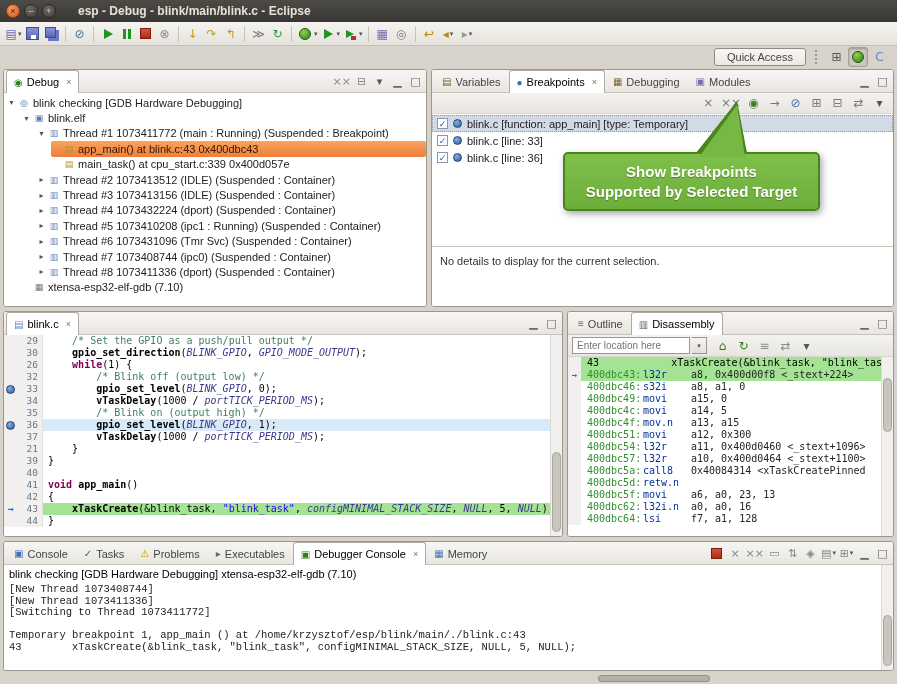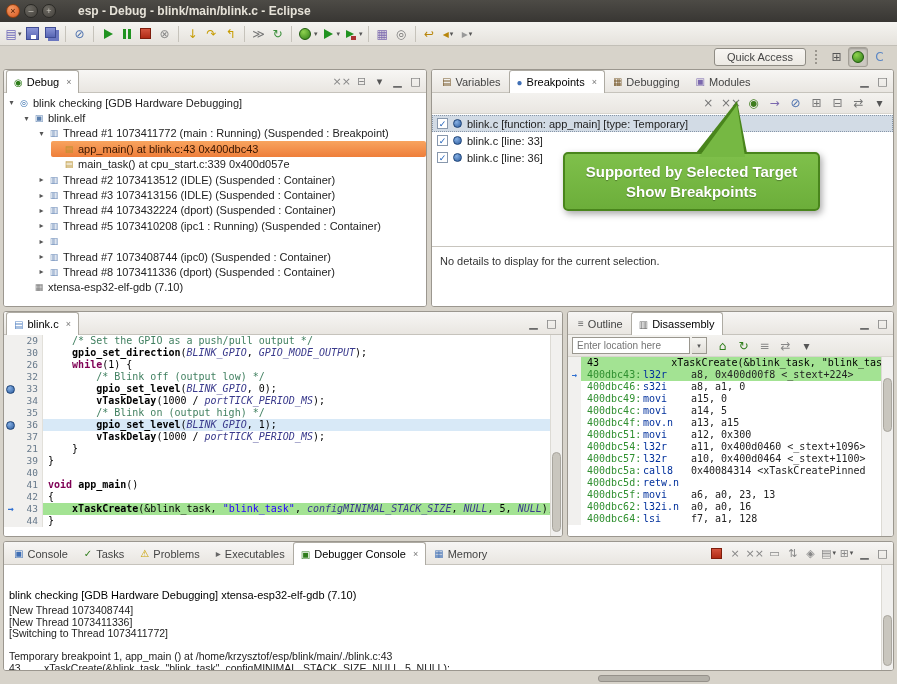--- a/index.html
+++ b/index.html
@@ -122,23 +122,23 @@
                   font-family:"DejaVu Sans Mono","Liberation Mono",monospace; font-size:10px; }
   .drow { height:12px; line-height:12px; display:flex; white-space:pre; }
   .drow.dhl { background:#a3e393; }
   .dgut { width:13px; flex:none; background:#f1f0ee; text-align:center; font-size:9px; color:#2f6fd0; font-weight:bold; }
   .daddr { width:62px; flex:none; color:#2f8f2f; padding-left:6px; }
   .dmnem { width:48px; flex:none; color:#00309c; }
   .dops { color:#222; }
   .dsrc { color:#000; padding-left:6px; }
 
   
-  .console-body { position:absolute; top:23px; left:0; right:12px; bottom:0; background:#fff; overflow:hidden; padding:3px 0 0 5px;margin-top:21px; }
+  .console-body { position:absolute; top:23px; left:0; right:12px; bottom:0; background:#fff; overflow:hidden; padding:3px 0 0 5px; }
   .console-title { font-size:11px; color:#000; margin-bottom:4px; }
-  .cline { font-family:Liberation Sans, sans-serif; font-size:10.5px; height:11.5px;
+  .cline { font-family:Liberation Mono, monospace; font-size:10.5px; height:11.5px;
            line-height:11.5px; white-space:pre; }
 
   .hscroll { position:absolute; left:598px; top:675px; width:112px; height:7px; background:#b3b0a8;
              border:1px solid #95918a; border-radius:3px; }
 </style>
 </head>
 <body>
 
 <div class="titlebar">
   <div class="winbtns">
@@ -336,20 +336,21 @@
     <span class="tlabel">Thread #4 1073432224 (dport) (Suspended : Container)</span>
   </div>
       <div class="trow" style="margin-left: 32px;">
     <span class="twisty">▸</span>
     <span class="ticon" style="color: rgb(106, 138, 184);">▥</span>
     <span class="tlabel">Thread #5 1073410208 (ipc1 : Running) (Suspended : Container)</span>
   </div>
       <div class="trow" style="margin-left: 32px;">
     <span class="twisty">▸</span>
     <span class="ticon" style="color: rgb(106, 138, 184);">▥</span>
+    <span class="tlabel">Thread #6 1073431096 (Tmr Svc) (Suspended : Container)</span>
   </div>
       <div class="trow" style="margin-left: 32px;">
     <span class="twisty">▸</span>
     <span class="ticon" style="color: rgb(106, 138, 184);">▥</span>
     <span class="tlabel">Thread #7 1073408744 (ipc0) (Suspended : Container)</span>
   </div>
       <div class="trow" style="margin-left: 32px;">
     <span class="twisty">▸</span>
     <span class="ticon" style="color: rgb(106, 138, 184);">▥</span>
     <span class="tlabel">Thread #8 1073411336 (dport) (Suspended : Container)</span>
@@ -450,22 +451,22 @@
     <span class="cb">✓</span>
     <span class="bpic"></span>
     <span class="bplabel">blink.c [line: 36]</span>
   </div>
     </div>
   <div class="bp-details">No details to display for the current selection.</div>
 </div>
 
 <div class="callout-tri-border"></div>
 <div class="callout">
+  <div>Show Breakpoints</div>
   <div>Supported by Selected Target</div>
-  <div>Show Breakpoints</div>
 </div>
 <div class="callout-tri"></div>
 
 <div class="panel" style="left:3px;top:311px;width:560px;height:226px;">
   <div class="phead">
     <div class="tabs" id="editor-tabs">
         <div class="tab active">
     <span class="tab-ic" style="color: rgb(91, 135, 197);">▤</span>
     <span class="tab-label">blink.c</span>
     <span class="tab-close">×</span>

